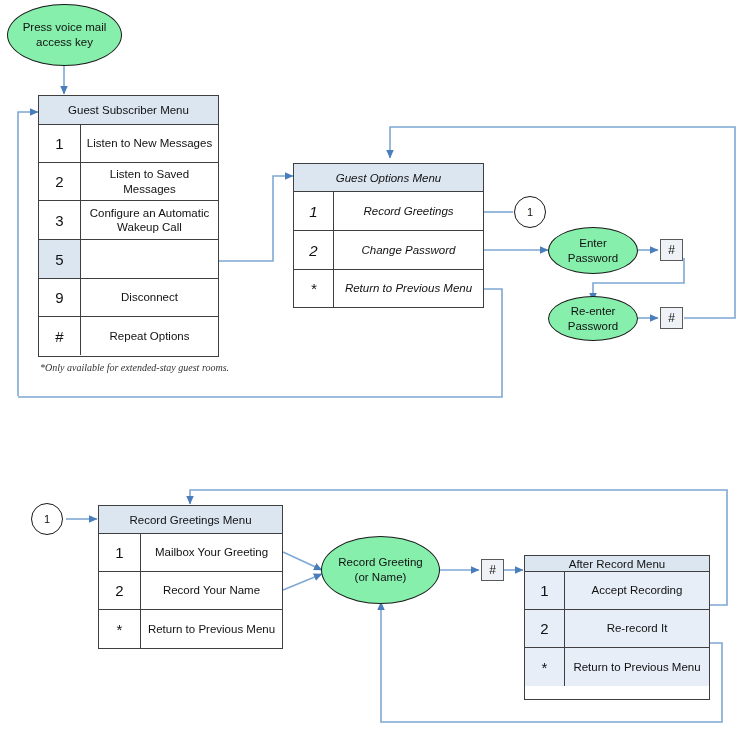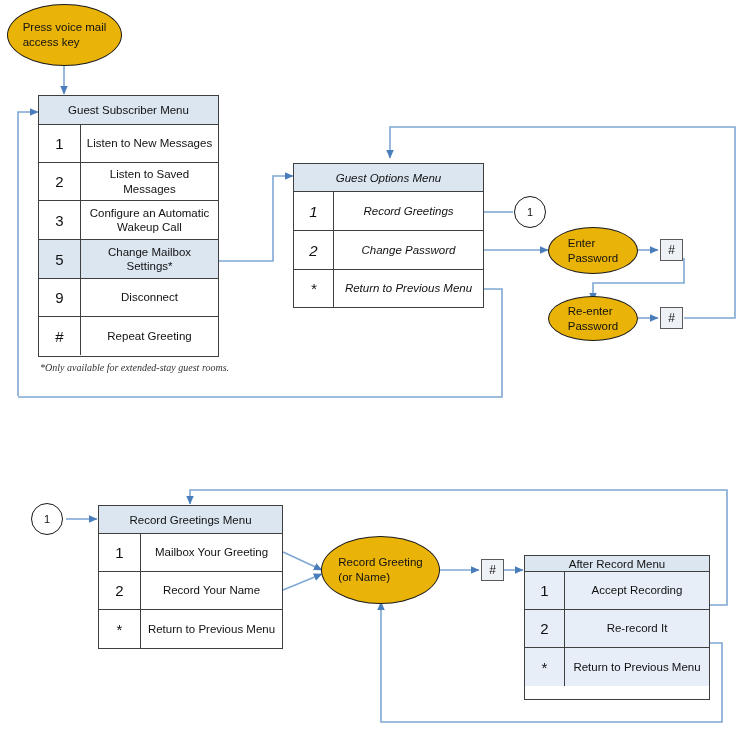--- a/index.html
+++ b/index.html
@@ -79,24 +79,25 @@
   }
   .menu .row.hl .key,
   .menu .row.hl .lbl { background: #dce6f1; }
   .menu.allfill .row .key,
   .menu.allfill .row .lbl { background: #e7eef8; }
 
   
   .ellipse {
     border: 1.5px solid #1a1a1a;
     border-radius: 50%;
-    background: #eab308;
-    display: flex;
-    align-items: center;
-    justify-content: center;
+    background: #86efac;
+    display: flex;
+    align-items: center;
+    justify-content: center;
+    text-align: center;
     font-size: 11.5px;
     color: #111;
     line-height: 1.3;
     box-sizing: border-box;
   }
   
   .conn-circle {
     border: 1.5px solid #1a1a1a;
     border-radius: 50%;
     background: #ffffff;
@@ -193,29 +194,28 @@
     <div class="row" style="height:38px;">
       <div class="key" style="width:42px;">2</div>
       <div class="lbl">Listen to Saved Messages</div>
     </div>
     <div class="row" style="height:39px;">
       <div class="key" style="width:42px;">3</div>
       <div class="lbl">Configure an Automatic Wakeup Call</div>
     </div>
     <div class="row hl" style="height:39px;">
       <div class="key" style="width:42px;">5</div>
-      <div class="lbl">Change Mailbox Settings*</div>
     </div>
     <div class="row" style="height:38px;">
       <div class="key" style="width:42px;">9</div>
       <div class="lbl">Disconnect</div>
     </div>
     <div class="row" style="height:38px;">
       <div class="key" style="width:42px;">#</div>
-      <div class="lbl">Repeat Greeting</div>
+      <div class="lbl">Repeat Options</div>
     </div>
   </div>
 
   <div class="footnote" style="left:40px; top:362px;">*Only available for extended-stay guest rooms.</div>
 
   <div class="node menu" style="left:293px; top:163px; width:191px; height:145px;font-style:italic;">
     <div class="hdr" style="height:28px;">Guest Options Menu</div>
     <div class="row" style="height:39px;">
       <div class="key" style="width:40px;">1</div>
       <div class="lbl">Record Greetings</div>

